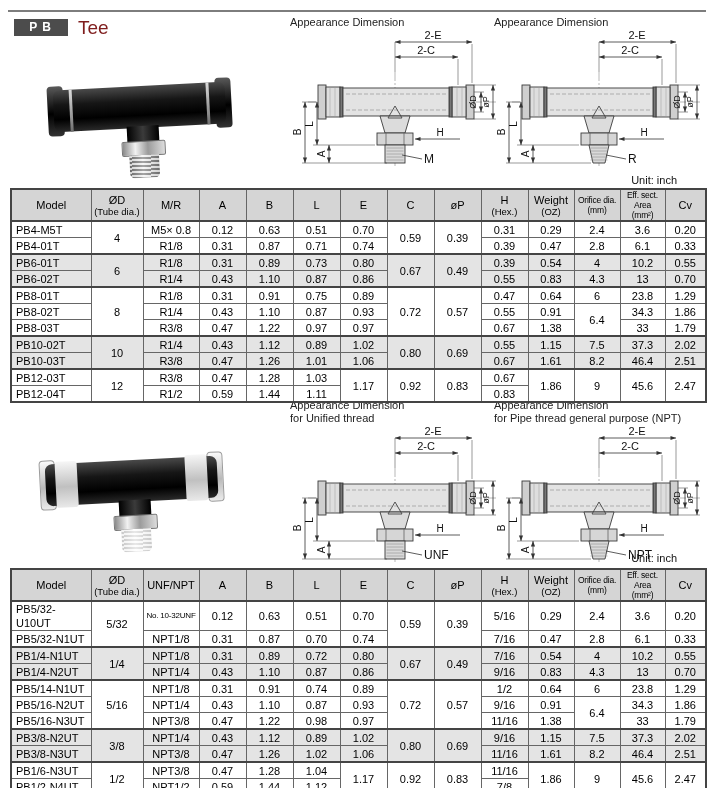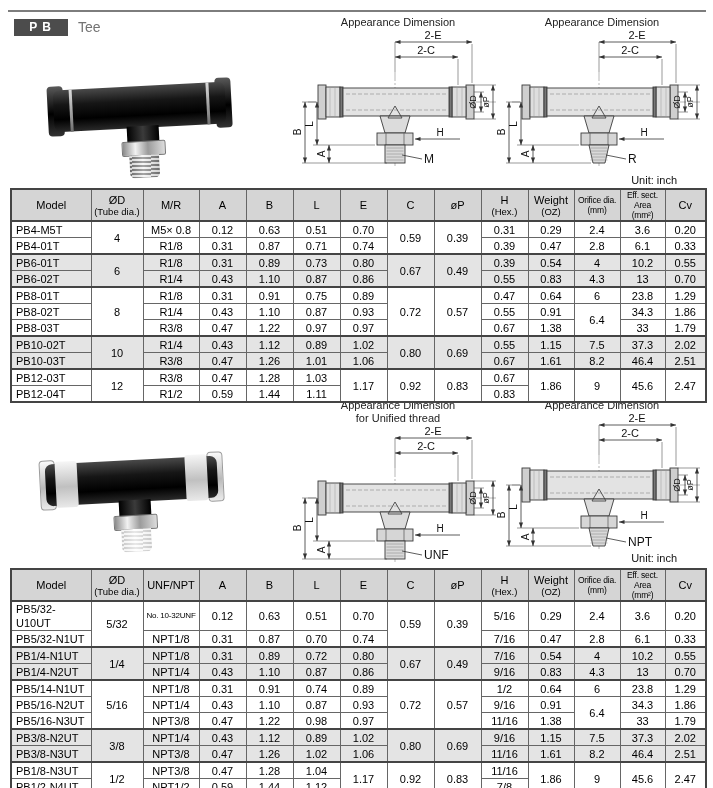--- a/index.html
+++ b/index.html
@@ -2,21 +2,21 @@
 <html><head>
 <meta charset="utf-8">
 <style>
   html,body{margin:0;padding:0;background:#fff;}
   .page{position:relative;width:713px;height:788px;background:#fff;overflow:hidden;
         font-family:"Liberation Sans",sans-serif;color:#111;}
   .top-rule{position:absolute;left:8px;top:10px;width:698px;border-top:2px solid #7d7d7d;}
   .pb-badge{position:absolute;left:14px;top:19px;width:54px;height:17px;background:#4c4c4c;
             color:#fff;font-weight:bold;font-size:12px;letter-spacing:5px;text-align:center;
             line-height:17px;padding-left:3px;box-sizing:border-box;}
-  .page-title{position:absolute;left:78px;top:19px;font-size:14px;line-height:17px;color:#737373;}
+  .page-title{position:absolute;left:78px;top:19px;font-size:19px;line-height:17px;color:#7f1d1d;}
 
   
   .photo{position:absolute;width:200px;height:130px;transform:rotate(-3deg);}
   .photo .ph-body{position:absolute;left:14px;top:36px;width:172px;height:42px;border-radius:7px;
       background:linear-gradient(180deg,#4a4a4a 0%,#161616 35%,#000 70%,#2a2a2a 100%);}
   .photo .cap{position:absolute;top:32px;width:16px;height:50px;border-radius:4px;}
   .photo--black .cap{background:linear-gradient(180deg,#5a5a5a,#000 55%,#333);}
   .photo--white .cap{background:linear-gradient(180deg,#fafafa,#b9b9b9 55%,#ebebeb);border:1px solid #9a9a9a;box-sizing:border-box;}
   .photo .cap.l{left:8px;}
   .photo .cap.r{left:176px;}
@@ -33,21 +33,21 @@
   .photo .hexnut{position:absolute;left:80px;top:91px;width:44px;height:15px;border-radius:2px;
       background:linear-gradient(90deg,#8a8a8a,#f1f1f1 30%,#9b9b9b 60%,#dcdcdc);border:1px solid #777;box-sizing:border-box;}
   .photo .thread{position:absolute;left:87px;top:105px;width:30px;height:23px;border-radius:0 0 5px 5px;}
   .photo--black .thread{background:repeating-linear-gradient(180deg,rgba(255,255,255,.55) 0 2px,rgba(0,0,0,.3) 2px 4px),
       linear-gradient(90deg,#9a9a9a,#ececec 45%,#9a9a9a);}
   .photo--white .thread{background:repeating-linear-gradient(180deg,rgba(255,255,255,.65) 0 2px,rgba(0,0,0,.08) 2px 4px),
       linear-gradient(90deg,#d9d9d9,#fcfcfc 45%,#d9d9d9);}
 
   
   .diagram{position:absolute;width:216px;}
-  .diagram .dtitle{font-size:11px;line-height:13px;text-align:center;color:#222;}
+  .diagram .dtitle{font-size:11px;line-height:13px;text-align:left;color:#222;}
   .diagram svg{display:block;margin-top:1px;}
   .diagram svg text{font-family:"Liberation Sans",sans-serif;}
 
   
   .unit-label{position:absolute;left:477px;width:200px;text-align:right;font-size:11px;color:#111;}
   .u1{top:174px;}
   .u2{top:552px;}
 
   
   .tbl-mount{position:absolute;left:10px;width:695px;}
@@ -313,20 +313,21 @@
         <text x="35" y="124" font-size="10" fill="#111" text-anchor="middle" transform="rotate(-90 35 124)">A</text>
         <line x1="125" y1="109" x2="170" y2="109" stroke="#333" stroke-width="0.8"></line>
         <polygon points="125,109 130.5,106.9 130.5,111.1" fill="#333" stroke="none" stroke-width="0.9"></polygon>
         <text x="150" y="106" font-size="10" fill="#111" text-anchor="middle">H</text>
         <line x1="132" y1="129" x2="112" y2="125" stroke="#333" stroke-width="0.8"></line>
         <text x="134" y="133" font-size="12" fill="#111" text-anchor="start">UNF</text>
       </svg>
     </div>
   <div id="diagram-3" class="diagram" style="left:494px;top:399px;">
       <div class="dtitle">Appearance Dimension</div>
+      <div class="dtitle">for Pipe thread general purpose (NPT)</div>
       <svg viewBox="0 0 212 138" width="212" height="138">
         <line x1="18" y1="72" x2="206" y2="72" stroke="#9a9a9a" stroke-width="0.7" stroke-dasharray="9 2 2 2"></line>
         <line x1="105" y1="42" x2="105" y2="136" stroke="#9a9a9a" stroke-width="0.7" stroke-dasharray="9 2 2 2"></line>
         <rect x="28" y="55" width="8" height="34" fill="#cfcfcf" stroke="#3a3a3a" stroke-width="0.9"></rect>
         <rect x="176" y="55" width="8" height="34" fill="#cfcfcf" stroke="#3a3a3a" stroke-width="0.9"></rect>
         <rect x="36" y="57" width="14" height="30" fill="#dedede" stroke="#3a3a3a" stroke-width="0.9"></rect>
         <rect x="162" y="57" width="14" height="30" fill="#dedede" stroke="#3a3a3a" stroke-width="0.9"></rect>
         <line x1="40" y1="57" x2="40" y2="87" stroke="#9a9a9a" stroke-width="0.5"></line>
         <line x1="45" y1="57" x2="45" y2="87" stroke="#9a9a9a" stroke-width="0.5"></line>
         <line x1="167" y1="57" x2="167" y2="87" stroke="#9a9a9a" stroke-width="0.5"></line>
@@ -813,21 +814,21 @@
             <td>1.26</td>
             <td>1.02</td>
             <td>1.06</td>
             <td>11/16</td>
             <td>1.61</td>
             <td>8.2</td>
             <td>46.4</td>
             <td>2.51</td>
           </tr>
           <tr class="gs">
-            <td class="model">PB1/8-N3UT</td>
+            <td class="model">PB1/6-N3UT</td>
             <td rowspan="2">1/2</td>
             <td>NPT3/8</td>
             <td>0.47</td>
             <td>1.28</td>
             <td>1.04</td>
             <td rowspan="2">1.17</td>
             <td rowspan="2">0.92</td>
             <td rowspan="2">0.83</td>
             <td>11/16</td>
             <td rowspan="2">1.86</td>

